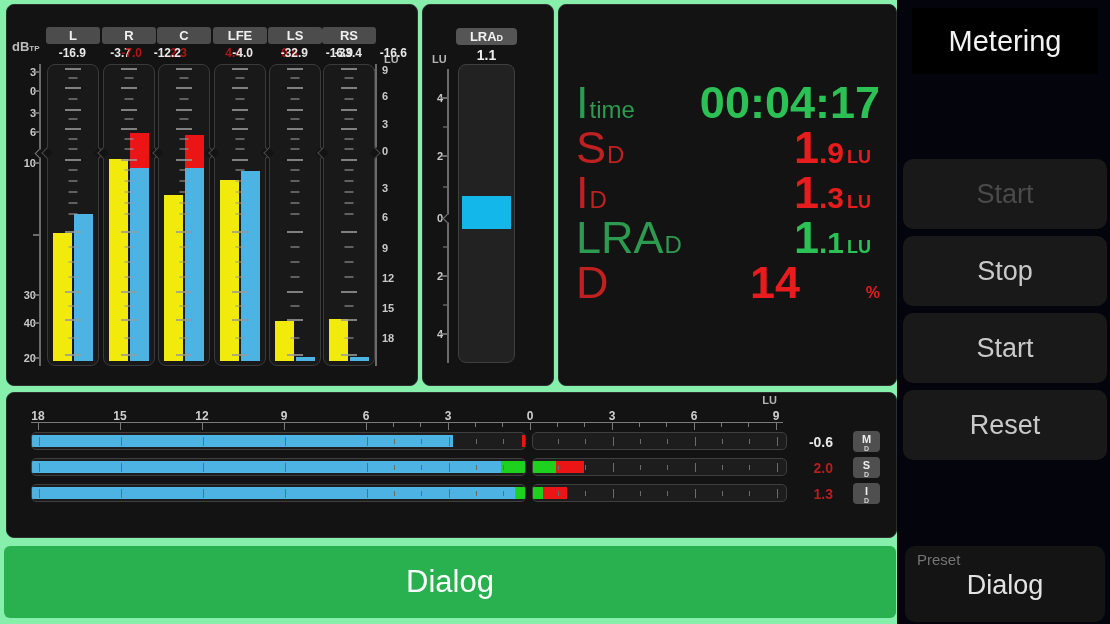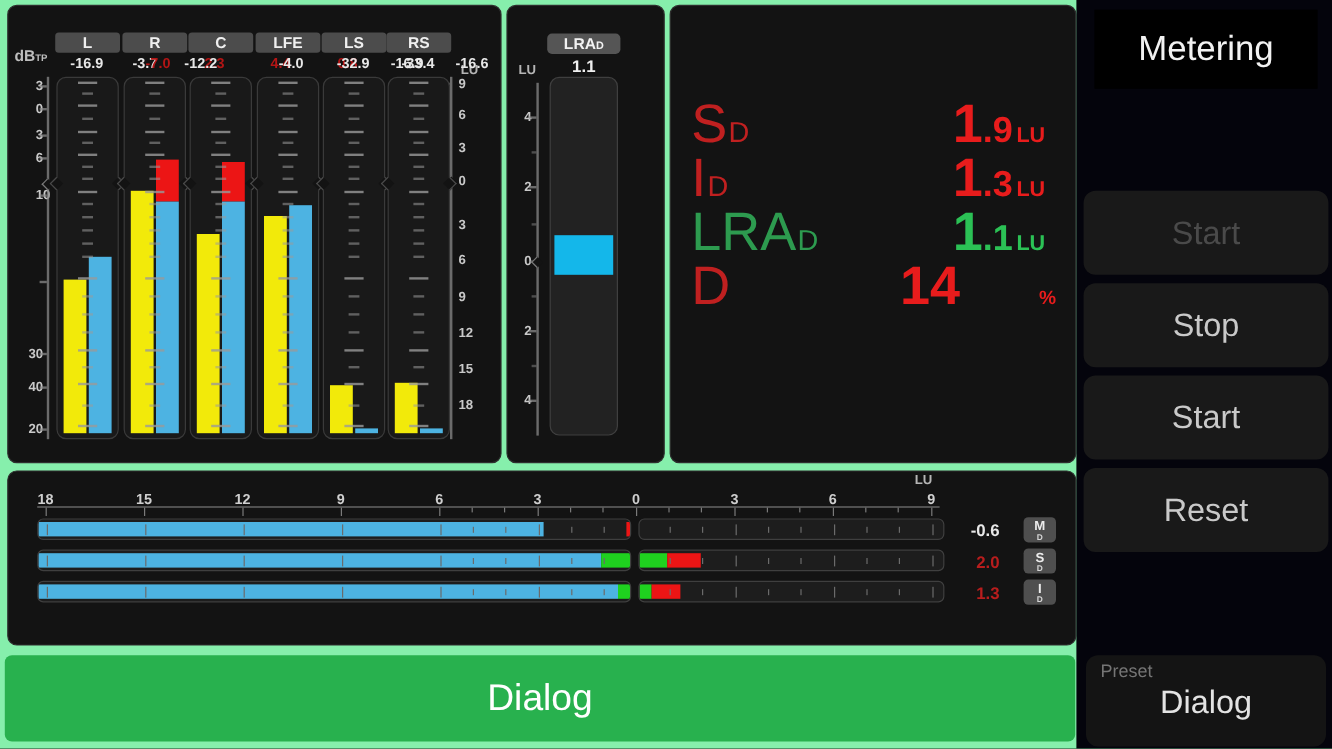--- a/index.html
+++ b/index.html
@@ -107,21 +107,21 @@
 <div id="app">
 
   <section class="panel" id="panel-meters">
     <div class="axis-cap" style="left:5px;top:34px;"><span>dB</span><span class="tiny">TP</span></div>
     <span class="lu-cap" style="left:377px;top:48px;">LU</span>
     <div id="meters-layer">
         <div class="scl scl-left" style="top: 61px;">3</div>
         <div class="scl scl-left" style="top: 80px;">0</div>
         <div class="scl scl-left" style="top: 102px;">3</div>
         <div class="scl scl-left" style="top: 121px;">6</div>
-        <div class="scl scl-left" style="top: 152px; padding-left: 6px;">10</div>
+        <div class="scl scl-left" style="top: 152px;">10</div>
         <div class="scl scl-left" style="top: 224px; padding-left: 44px;">20</div>
         <div class="scl scl-left" style="top: 284px;">30</div>
         <div class="scl scl-left" style="top: 312px;">40</div>
         <div class="scl scl-left" style="top: 347px;">20</div>
         <div class="bracket" style="left: 32px; top: 59px; height: 302px;"></div>
         <div class="btick" style="left: 26px; width: 6px; top: 66px;"></div>
         <div class="btick" style="left: 26px; width: 6px; top: 85px;"></div>
         <div class="btick" style="left: 26px; width: 6px; top: 107px;"></div>
         <div class="btick" style="left: 26px; width: 6px; top: 126px;"></div>
         <div class="btick" style="left: 26px; width: 6px; top: 157px;"></div>
@@ -389,20 +389,26 @@
         <div class="btick" style="left: 20px; width: 4px; top: 299px; opacity: 0.5;"></div>
         <div class="chev l" style="left: 21px; top: 210px;"></div>
       </div>
     <div id="lra-frame">
       <div id="lra-bar" style="top: 131px; height: 33px;"></div>
     </div>
   </section>
 
   <section class="panel" id="panel-readout">
     <div id="ro-rows">
+        <div class="ro-row green">
+          <div class="ro-label"><span class="big">I</span><span class="sub">time</span></div>
+          <div class="ro-spacer"></div>
+          <div class="ro-value"><span class="vbig">00:04:17</span></div>
+          <div class="ro-unit none"></div>
+        </div>
         <div class="ro-row red">
           <div class="ro-label"><span class="big">S</span><span class="sub">D</span></div>
           <div class="ro-spacer"></div>
           <div class="ro-value"><span class="vbig">1</span><span class="vdec">.9</span></div>
           <div class="ro-unit">LU</div>
         </div>
         <div class="ro-row red">
           <div class="ro-label"><span class="big">I</span><span class="sub">D</span></div>
           <div class="ro-spacer"></div>
           <div class="ro-value"><span class="vbig">1</span><span class="vdec">.3</span></div>

